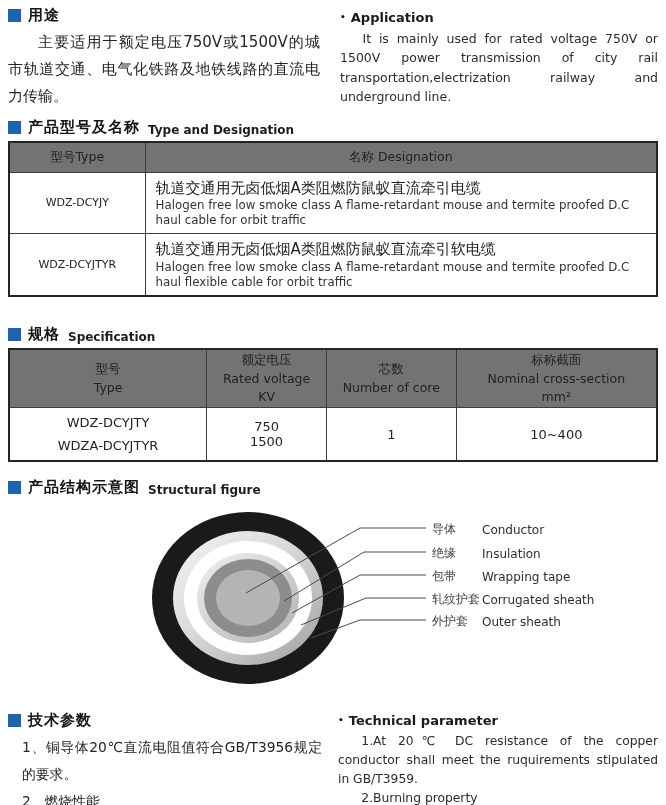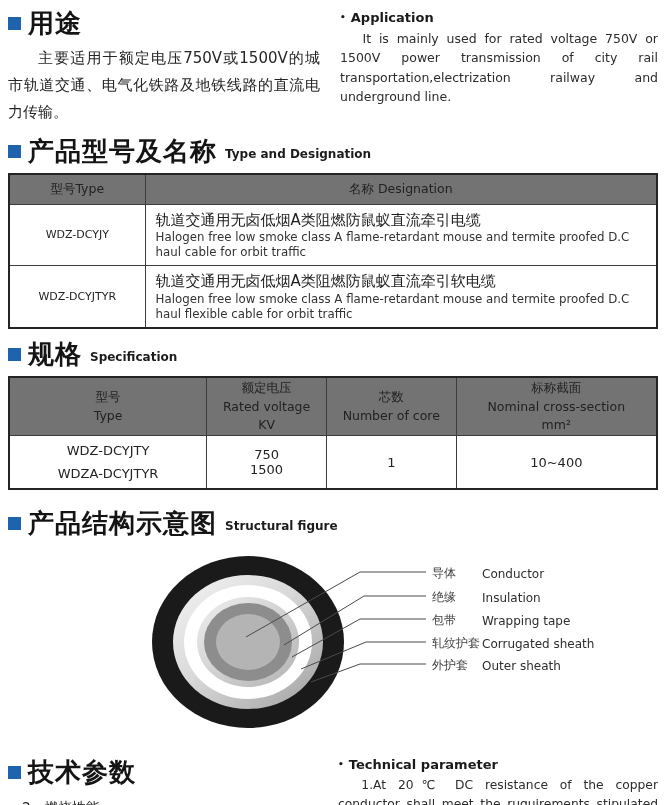--- a/index.html
+++ b/index.html
@@ -7,21 +7,21 @@
   body {
     width:666px; height:805px; overflow:hidden;
     font-family:"DejaVu Sans", sans-serif;
     color:#232323;
   }
   .page { width:666px; height:805px; padding:6px 8px 0 8px; position:relative; }
 
   
   .sec-head { display:flex; align-items:center; margin-bottom:4px; }
   .sec-head .sq { width:13px; height:13px; background:#1d63ae; margin-right:7px; flex:0 0 auto; }
-  .sec-head .zh { font-size:26px; font-weight:bold; color:#141414; letter-spacing:1px; }
+  .sec-head .zh { font-size:15px; font-weight:bold; color:#141414; letter-spacing:1px; }
   .sec-head .en { font-size:12px; font-weight:bold; color:#1c1c1c; margin-left:8px; margin-top:4px; }
 
   .en-head { font-weight:bold; font-size:13px; color:#1a1a1a; margin:2px 0 4px 0; }
   .en-head::before { content:"•"; font-size:9px; vertical-align:2px; margin-right:5px; }
 
   
   .top-row { display:flex; min-height:86px; }
   .top-row .col-l { width:322px; padding-right:10px; }
   .top-row .col-r { width:318px; margin-left:10px; padding-top:2px; }
   .zh-body { font-size:15px; line-height:1.8; text-indent:2em; text-align:justify; color:#252525; }
@@ -105,21 +105,21 @@
         <td class="c-type">WDZ-DCYJTYR</td>
         <td class="c-name">
           <div class="name-zh">轨道交通用无卤低烟A类阻燃防鼠蚁直流牵引软电缆</div>
           <div class="name-en">Halogen free low smoke class A flame-retardant mouse and termite proofed D.C haul flexible cable for orbit traffic</div>
         </td>
       </tr>
     </tbody>
       </table>
   </div>
 
-  <div class="section" style="margin-top:8px;">
+  <div class="section" style="margin-top:28px;">
     <div class="sec-head">
       <span class="sq"></span>
       <span class="zh">规格</span>
       <span class="en">Specification</span>
     </div>
     <table class="t2">
       <tbody>
           <tr class="thead">
         <td class="w1">
           <div>型号</div>
@@ -215,20 +215,21 @@
       </div>
     </div>
   </div>
 
   <div class="bot-row">
     <div class="col-l tech-zh">
       <div class="sec-head">
         <span class="sq"></span>
         <span class="zh">技术参数</span>
       </div>
+      <p class="ind">1、铜导体20℃直流电阻值符合GB/T3956规定的要求。</p>
       <p class="ind">2、燃烧性能</p>
 
     </div>
     <div class="col-r tech-en">
       <div class="en-head">Technical parameter</div>
       <p>1.At 20℃ DC resistance of the copper conductor shall meet the ruquirements stipulated in GB/T3959.</p>
       <p>2.Burning property</p>
 
     </div>
   </div>

